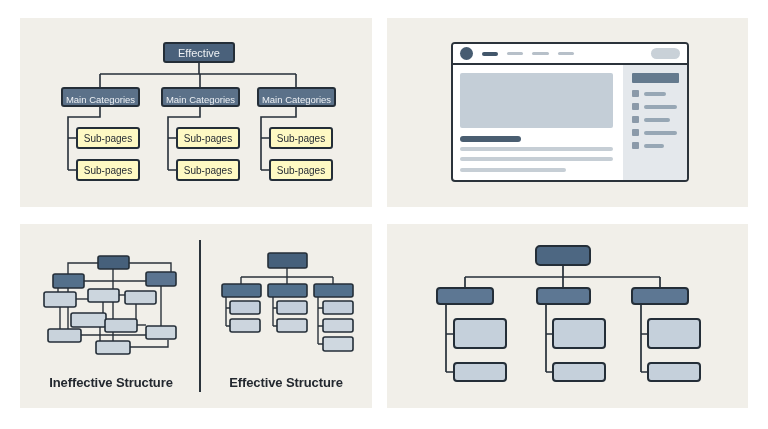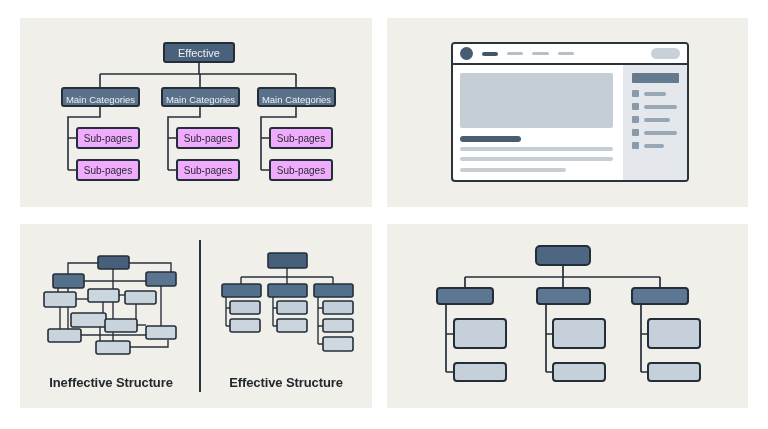--- a/index.html
+++ b/index.html
@@ -11,21 +11,21 @@
   #panel-compare   {left:20px; top:224px; width:352px;height:184px;}
   #panel-bigtree   {left:387px;top:224px; width:361px;height:184px;}
   .panel svg{position:absolute;left:0;top:0;}
 
   
   .nbox{position:absolute;box-sizing:border-box;border:2px solid #242e38;
         border-radius:3px;display:flex;align-items:center;justify-content:center;
         white-space:nowrap;}
   .nbox.dark {background:#4a617b;color:#edf0f4;}
   .nbox.mid  {background:#5b7189;color:#edf0f4;}
-  .nbox.light{background:#f0abfc;color:#272d35;}
+  .nbox.light{background:#fef9c3;color:#272d35;}
   .r4{border-radius:4px;}.r5{border-radius:5px;}
 
   
   .fs-root{font-size:11px;}
   .fs-cat{font-size:9.5px;align-items:flex-end;}
   .fs-sub{font-size:10px;}
 
   
   .browser{position:absolute;left:64px;top:24px;width:238px;height:140px;
            box-sizing:border-box;border:2px solid #2b333b;border-radius:4px;

